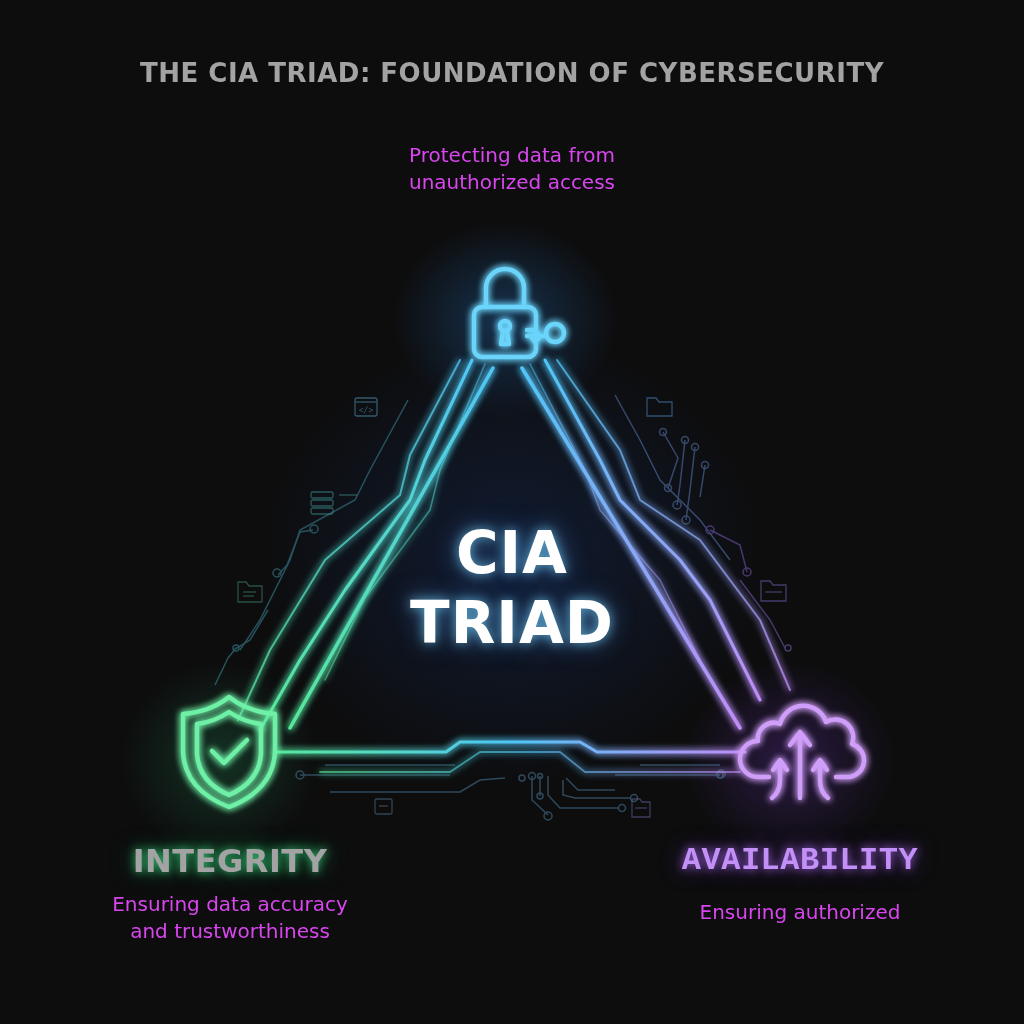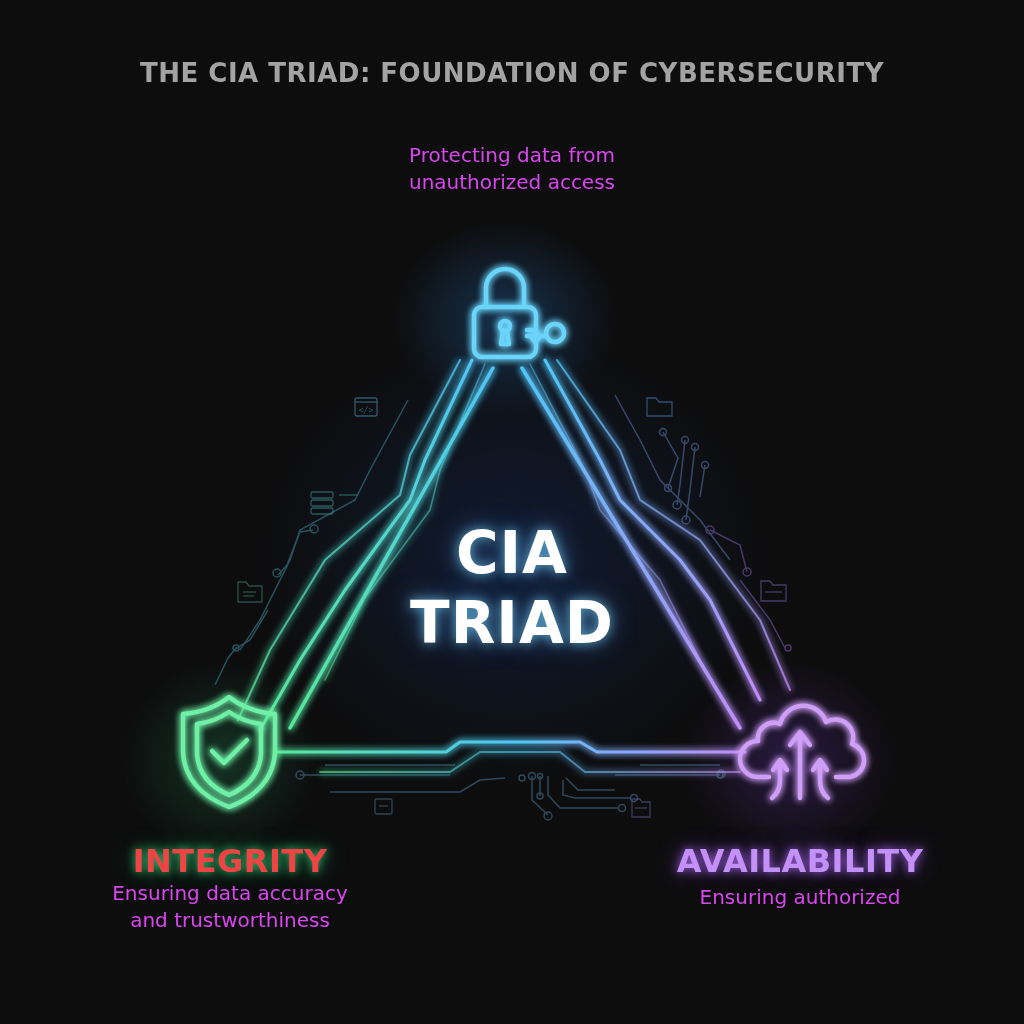--- a/index.html
+++ b/index.html
@@ -20,23 +20,23 @@
     .title {
       position: absolute; left: 0; top: 58px; width: 1024px; text-align: center;
       color: #a3a3a3; font-weight: bold; font-size: 26px; letter-spacing: 0.5px;
     }
     .pillar { position: absolute; text-align: center; }
     .pillar .label { font-weight: bold; letter-spacing: 0.5px; }
     .pillar .desc { color: #d946ef; font-size: 20px; line-height: 27px; }
     #p-conf { left: 262px; top: 142px; width: 500px; }
     #p-conf .label { font-size: 32px; color: #5ac8f5; text-shadow: 0 0 10px rgba(60,170,240,0.9), 0 0 22px rgba(40,140,230,0.6); margin-bottom: 4px; }
     #p-int { left: 40px; top: 842px; width: 380px; }
-    #p-int .label { font-size: 32px; color: #ef4444; text-shadow: 0 0 10px rgba(60,220,130,0.85), 0 0 22px rgba(40,200,110,0.5); margin-bottom: 0; }
+    #p-int .label { font-size: 32px; color: #a3a3a3; text-shadow: 0 0 10px rgba(60,220,130,0.85), 0 0 22px rgba(40,200,110,0.5); margin-bottom: 11px; }
     #p-avl { left: 610px; top: 842px; width: 380px; }
-    #p-avl .label { font-size: 32px; color: #c290f6; text-shadow: 0 0 10px rgba(180,110,250,0.85), 0 0 22px rgba(150,80,240,0.5); margin-bottom: 4px; }
+    #p-avl .label { font-size: 32px; color: #c290f6; text-shadow: 0 0 10px rgba(180,110,250,0.85), 0 0 22px rgba(150,80,240,0.5); margin-bottom: 20px; font-family: Liberation Mono, monospace; }
     .center-text {
       position: absolute; left: 362px; top: 518px; width: 300px; text-align: center;
       color: #ffffff; font-weight: bold; font-size: 58px; line-height: 70px; letter-spacing: 1px;
       text-shadow: 0 0 12px rgba(120,220,255,0.7), 0 0 26px rgba(90,160,255,0.5);
     }
     svg.diagram { position: absolute; left: 0; top: 0; }
   </style>
 </head>
 <body>
 

